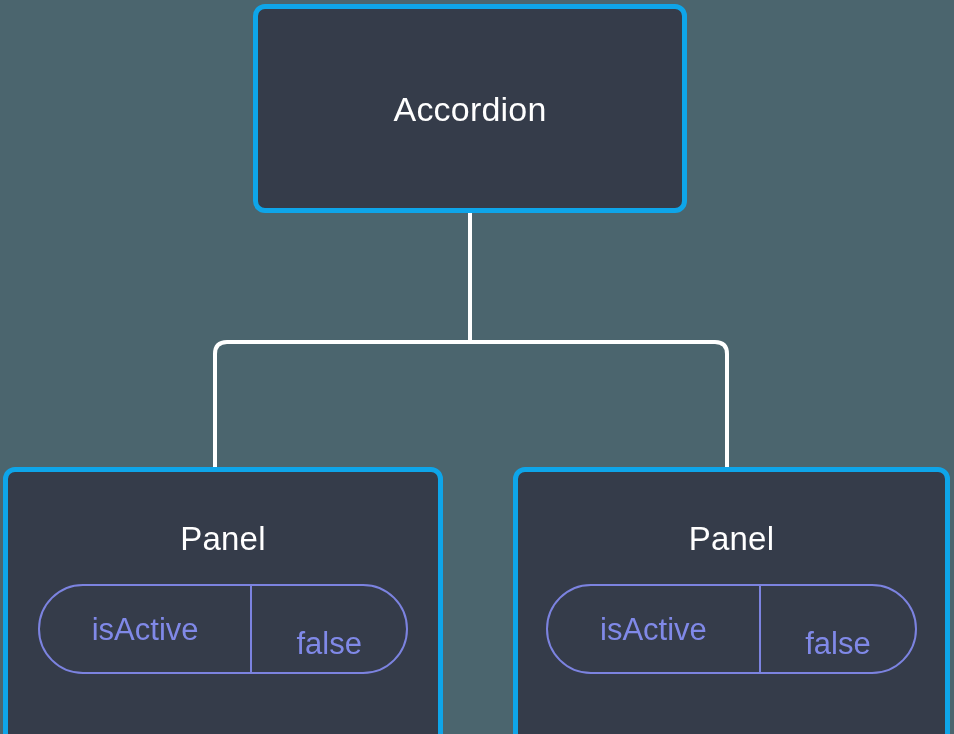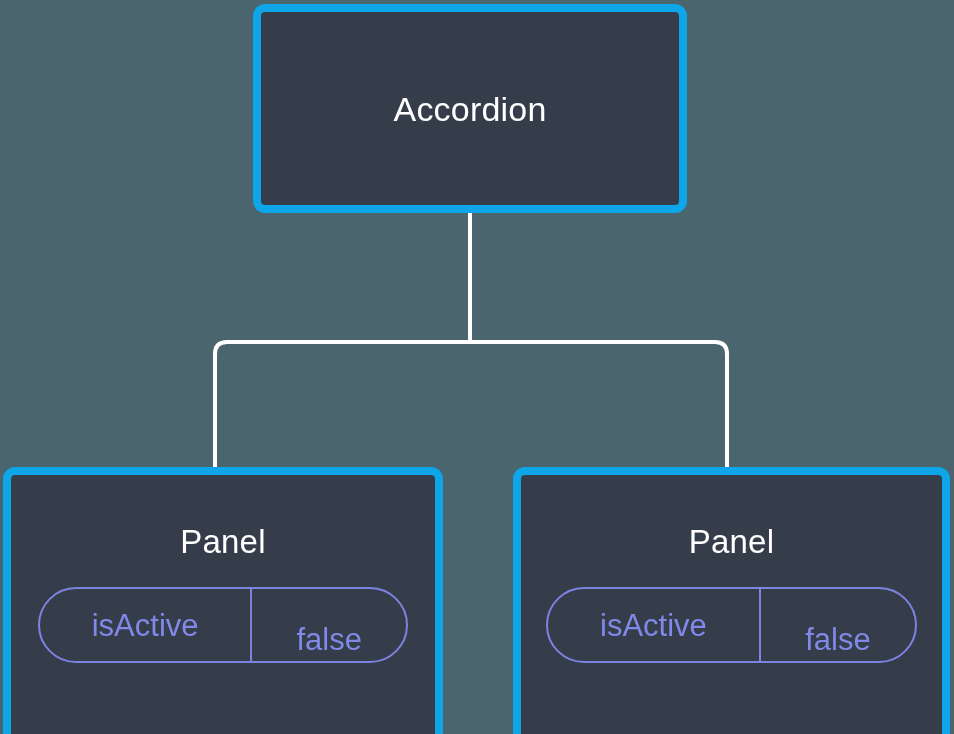--- a/index.html
+++ b/index.html
@@ -28,21 +28,21 @@
     width: 954px;
     height: 734px;
     pointer-events: none;
   }
 
   
   .node {
     position: absolute;
     box-sizing: border-box;
     background: #353c4a;
-    border: 8px solid #0ea5e9;
+    border: 5px solid #0ea5e9;
     border-radius: 12px;
     display: flex;
     flex-direction: column;
     align-items: center;
   }
   .node-root {
     left: 253px;
     top: 4px;
     width: 434px;
     height: 209px;
@@ -76,21 +76,21 @@
   .node-panel-right .node-title {
     margin-top: 50px;
     text-align: right;
   }
 
   
   .pill {
     margin-top: 29px;
     display: flex;
     align-items: stretch;
-    height: 76px;
+    height: 90px;
     border: 2px solid #7c83e0;
     border-radius: 999px;
     box-sizing: border-box;
     overflow: hidden;
   }
   .node-panel-left .pill { width: 370px; }
   .node-panel-right .pill { width: 371px; }
 
   .pill-key,
   .pill-val {

